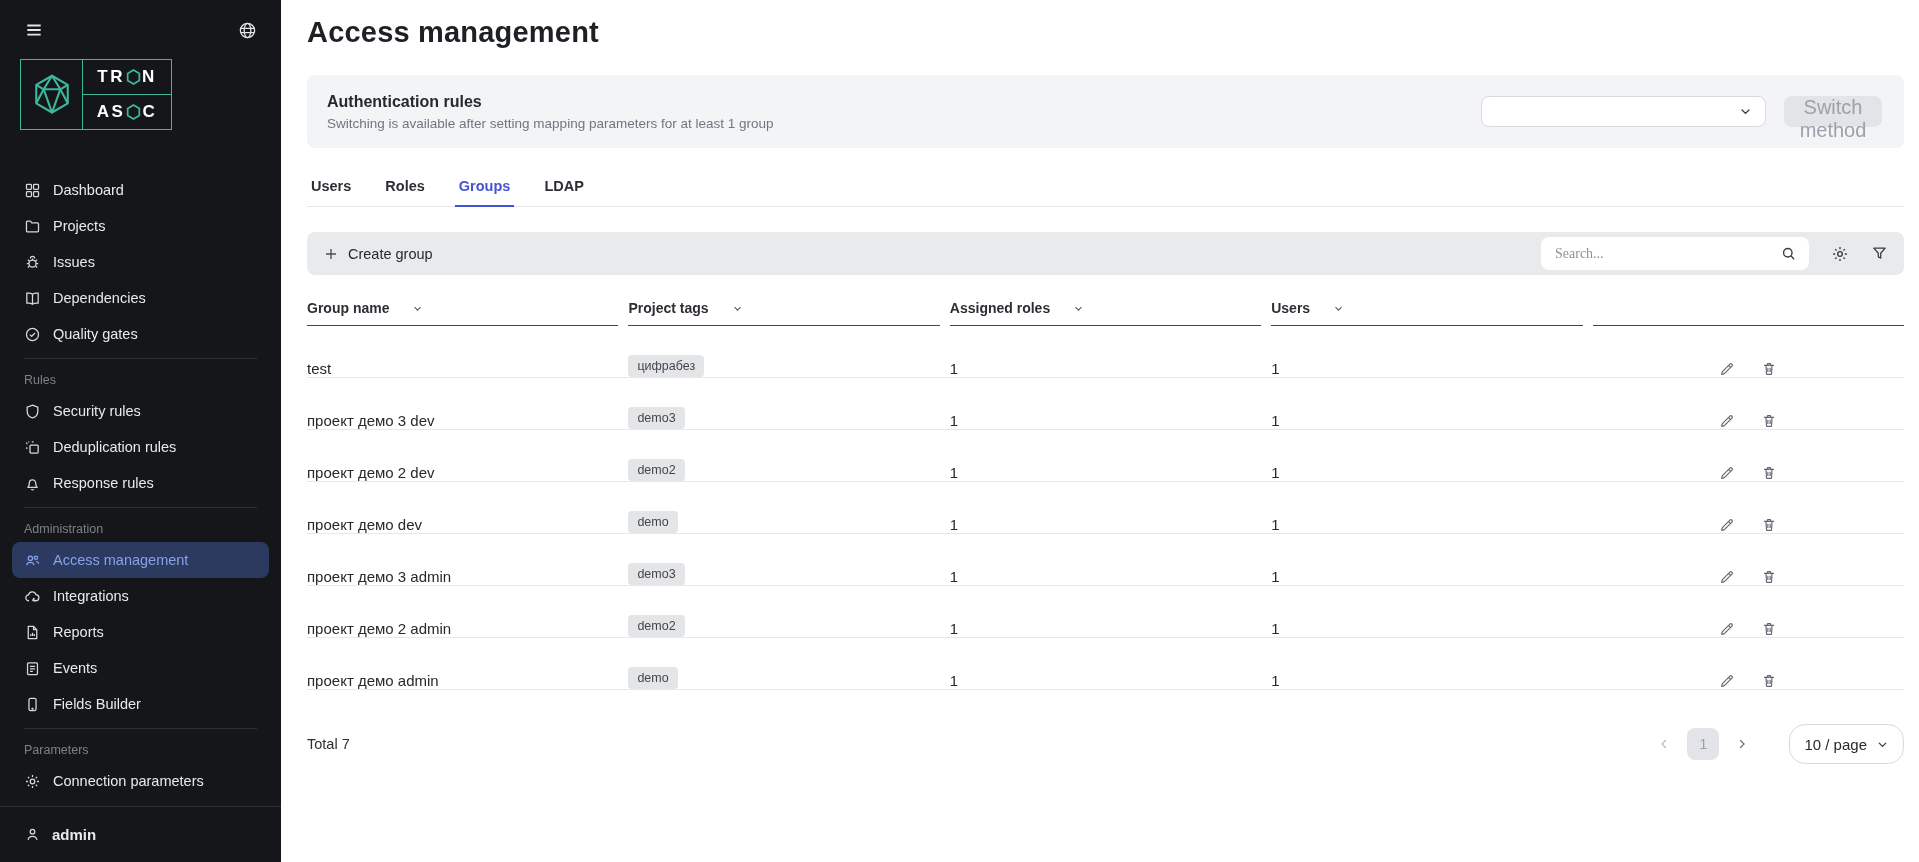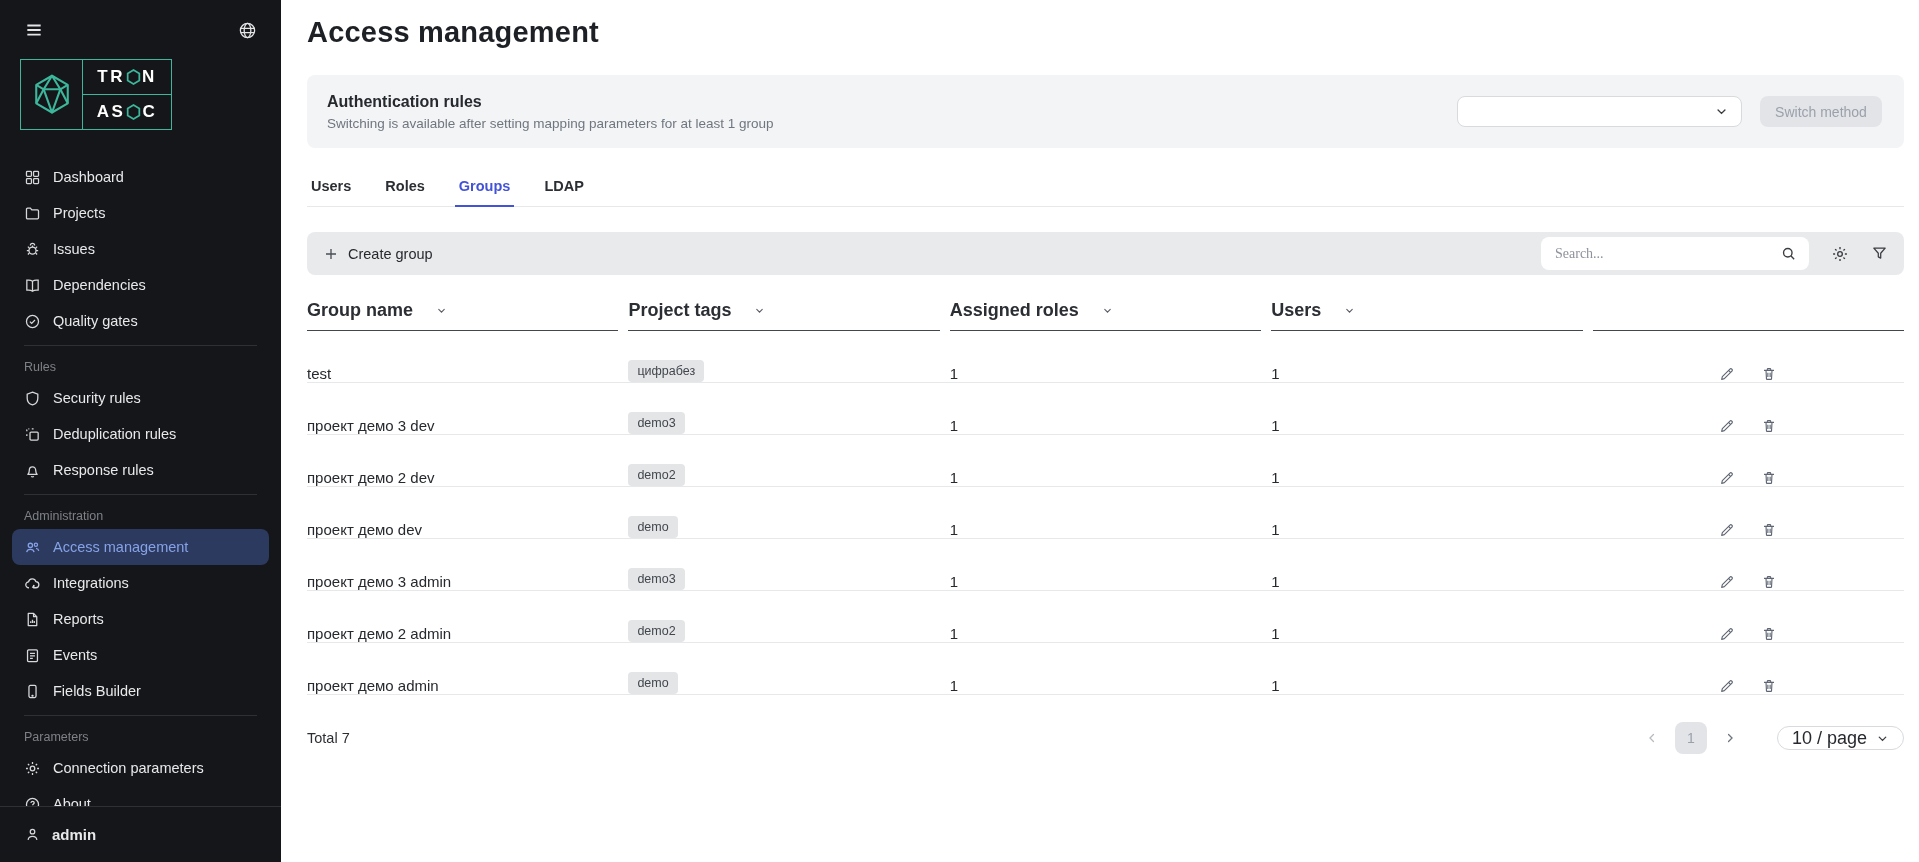--- a/index.html
+++ b/index.html
@@ -14,21 +14,21 @@
   *{box-sizing:border-box;margin:0;padding:0}
   html,body{width:1919px;height:862px;overflow:hidden;background:#fff;
     font-family:"Liberation Sans","DejaVu Sans",sans-serif;color:var(--text-dark)}
   svg{display:block}
 
   
   .sidebar{position:fixed;left:0;top:0;width:281px;height:862px;background:var(--sidebar-bg);
     color:var(--sidebar-text);display:flex;flex-direction:column}
   .sb-top{display:flex;justify-content:space-between;align-items:center;padding:20px 24px 0 24px}
   .sb-top .ic{color:#e4e5e7;cursor:pointer}
-  .logo{margin:19px 0 0 20px;width:152px;height:71px;border:1.5px solid var(--accent-teal);
+  .logo{margin:19px 0 13px 20px;width:152px;height:71px;border:1.5px solid var(--accent-teal);
     display:flex}
   .logo-cube{width:62px;border-right:1.5px solid var(--accent-teal);display:flex;align-items:center;justify-content:center}
   .logo-words{flex:1;display:flex;flex-direction:column}
   .logo-row{flex:1;display:flex;align-items:center;justify-content:center;gap:1px;
     font-weight:700;font-size:17px;letter-spacing:2.5px;color:#fff}
   .logo-row.first{border-bottom:1.5px solid var(--accent-teal)}
   .nav{flex:1;overflow:hidden;margin-top:29px}
   .nav-item{height:36px;display:flex;align-items:center;gap:12px;padding:0 12px;margin:0 12px;
     border-radius:8px;font-size:14.5px;font-weight:500;cursor:pointer;white-space:nowrap}
   .nav-item .ic{color:#d7d8da;flex:0 0 auto}
@@ -45,22 +45,22 @@
   .main{margin-left:281px;padding:16px 15px 0 26px;width:1638px}
   .page-title{font-size:29px;font-weight:700;color:#1d2025;letter-spacing:.2px}
 
   .auth-panel{margin-top:26px;height:73px;background:var(--panel-bg);border-radius:8px;
     display:flex;align-items:center;justify-content:space-between;padding:0 22px 0 20px}
   .auth-title{font-size:16px;font-weight:700;color:#26292e}
   .auth-sub{font-size:13.5px;color:var(--text-gray);margin-top:5px}
   .auth-right{display:flex;align-items:center;gap:18px}
   .auth-select{width:285px;height:31px;background:#fff;border:1px solid #d8dade;border-radius:8px;
     display:flex;align-items:center;justify-content:flex-end;padding:0 12px;cursor:pointer;color:#3a3d42}
-  .btn-disabled{width:122px;height:31px;background:var(--disabled-bg);border:none;border-radius:8px;
-    color:var(--disabled-text);font-size:14px;font-family:inherit;cursor:default}
+  .btn-disabled{width:98px;height:31px;background:var(--disabled-bg);border:none;border-radius:8px;
+    color:var(--disabled-text);font-size:20px;font-family:inherit;cursor:default}
 
   .tabs{margin-top:30px;display:flex;gap:26px;border-bottom:1px solid var(--border-light)}
   .tab{padding:0 4px 11px 4px;font-size:14.5px;font-weight:600;color:#2b2e33;cursor:pointer;
     border-bottom:2px solid transparent;margin-bottom:-1px}
   .tab.active{color:var(--accent-blue);border-bottom-color:var(--accent-blue)}
 
   .toolbar{margin-top:25px;height:43px;background:var(--toolbar-bg);border-radius:8px;
     display:flex;align-items:center;padding:0 16px}
   .create-btn{display:flex;gap:9px;font-size:14.5px;font-weight:500;
     color:#26292e;background:none;border:none;font-family:inherit;cursor:pointer}
@@ -69,40 +69,40 @@
   .search-box{width:268px;height:33px;background:#fff;border-radius:8px;display:flex;align-items:center;
     padding:0 12px 0 14px}
   .search-box input{flex:1;border:none;outline:none;font-size:14px;font-family:Liberation Serif, serif;color:#15803d;background:transparent}
   .search-box input::placeholder{color:#8d929b}
   .tool-ic{color:#3a3d42;cursor:pointer}
 
   
   .gtable{margin-top:25px}
   .g-head,.trow{display:flex;gap:10px}
   .hcell{flex:1 1 0;border-bottom:1.5px solid var(--header-underline);padding:0 0 9px 0;
-    display:flex;align-items:center;gap:23px;font-size:18px;font-weight:600;color:#2b2e33;cursor:pointer}
+    display:flex;align-items:center;gap:23px;font-size:14px;font-weight:600;color:#2b2e33;cursor:pointer}
   .hcell .ic{color:#5a5e66}
   .hcell.empty{cursor:default}
   .trow{height:52px;align-items:flex-end;border-bottom:1px solid var(--border-light)}
   .cell{flex:1 1 0;font-size:15px;color:#26292e}
   .chip{display:inline-block;background:var(--chip-bg);border-radius:4px;padding:4px 9px;
     font-size:12.5px;color:#42464d}
   .cell.actions{display:flex;justify-content:center;gap:26px}
   .icon-btn{color:var(--icon-gray);cursor:pointer}
 
   
-  .tfoot{margin-top:27px;display:flex;align-items:center}
+  .tfoot{margin-top:34px;display:flex;align-items:center}
   .total{font-size:14.5px;color:#2b2e33}
   .pager{margin-left:auto;display:flex;align-items:center;gap:10px}
   .pg-arrow{color:#b6bac1;cursor:pointer;padding:0 6px}
   .pg-arrow.next{color:#6e747e}
   .pg-page{width:32px;height:32px;border-radius:8px;background:var(--disabled-bg);color:var(--disabled-text);
     display:flex;align-items:center;justify-content:center;font-size:14px;cursor:pointer}
-  .pg-size{margin-left:24px;height:24px;min-width:101px;border:1px solid #d8dade;border-radius:16px;
-    display:flex;align-items:center;justify-content:center;gap:9px;padding:0 14px;font-size:18px;
+  .pg-size{margin-left:24px;height:40px;min-width:101px;border:1px solid #d8dade;border-radius:16px;
+    display:flex;align-items:center;justify-content:center;gap:9px;padding:0 14px;font-size:15px;
     color:#26292e;cursor:pointer;background:#fff}
   .pg-size .ic{color:#3a3d42}
 </style>
 </head>
 <body>
 
 <aside class="sidebar">
   <div class="sb-top">
     <span class="ic">
       <svg width="20" height="20" viewBox="0 0 24 24" fill="none" stroke="currentColor" stroke-width="2.3">

